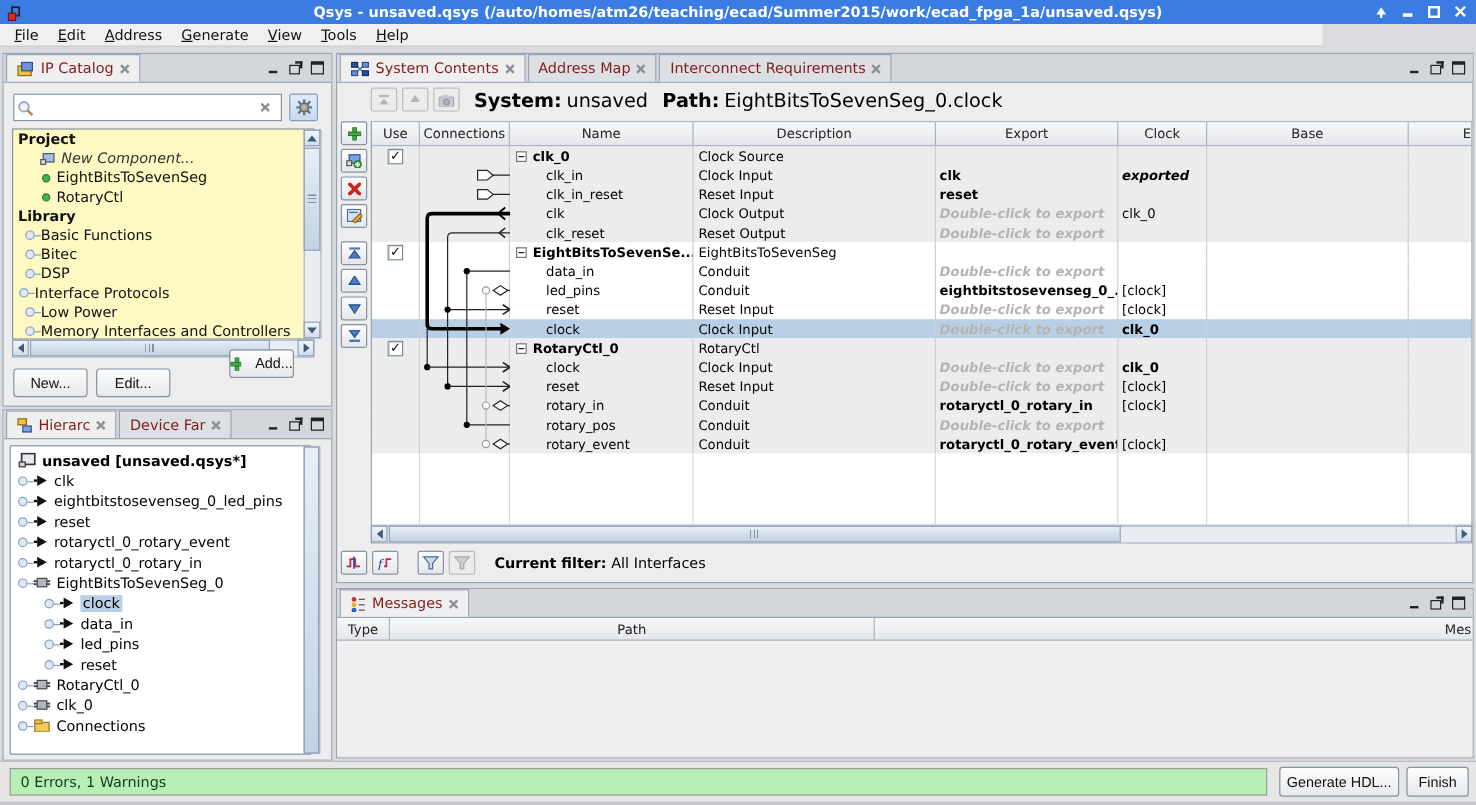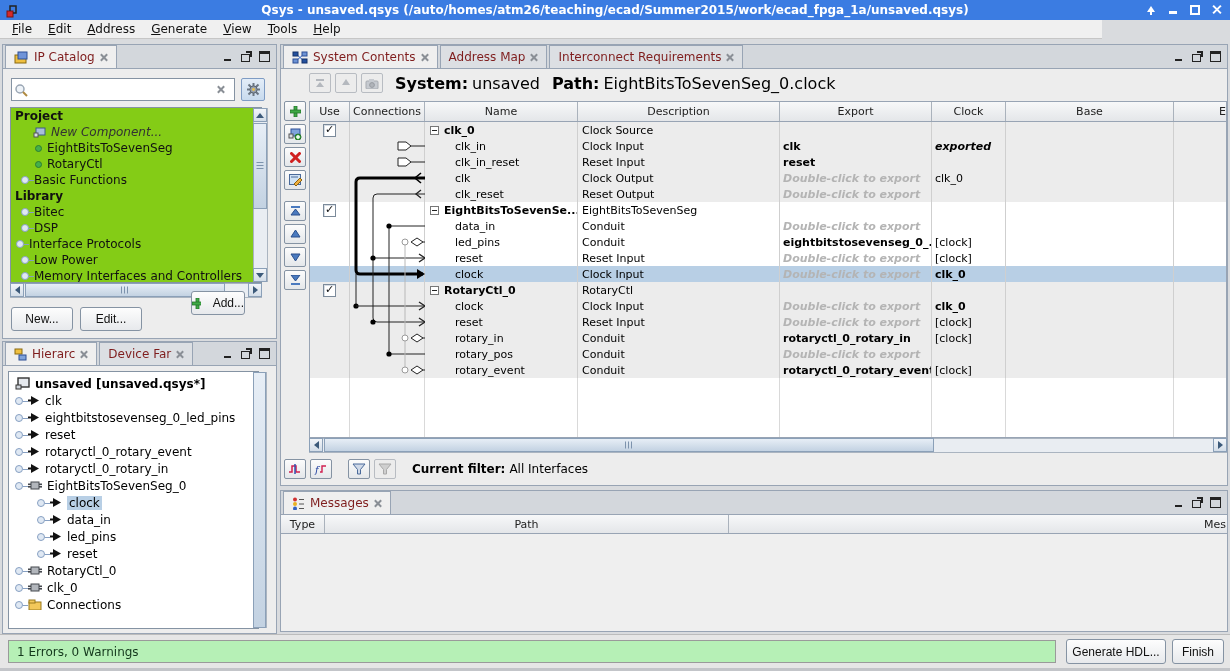--- a/index.html
+++ b/index.html
@@ -67,21 +67,21 @@
 
   
   .ip-panel { left:2px; top:44px; width:275px; height:295px; }
   .search-input { position:absolute; left:8px; top:33px; width:224px; height:23px; background:#fff;
                   border:1px solid #8593a3; font-size:12px; padding:0 20px 0 22px; }
   .search-mag { position:absolute; left:12px; top:37px; }
   .search-clear { position:absolute; left:214px; top:40px; }
   .gear-btn { position:absolute; left:238px; top:33px; width:24px; height:23px;
               background:linear-gradient(#e3edf8,#c8daee); border:1px solid #7f9cc4; border-radius:2px;
               display:flex; align-items:center; justify-content:center; }
-  .tree-box { position:absolute; left:7px; top:62px; width:252px; height:176px; background:#84cc16;
+  .tree-box { position:absolute; left:7px; top:62px; width:252px; height:176px; background:#fef9c3;
               border:1px solid #8593a3; overflow:hidden; }
   .ti { height:16px; display:flex; align-items:center; gap:5px; font-size:12px; color:#111; white-space:nowrap; }
   .ti.b { font-weight:bold; }
   .ti.i { font-style:italic; color:#333; }
   .dot { width:7px; height:7px; border-radius:50%; background:#45b04c; border:1px solid #2c7d33; }
   .th { width:8px; height:8px; border:1px solid #87a0c2; border-radius:50%; background:#dfe8f3; position:relative; flex:none; }
   .th::after { content:""; position:absolute; left:7px; top:3px; width:5px; border-top:1px solid #87a0c2; }
   .ip-hscroll { left:7px; top:238px; width:252px; height:15px; }
   .ip-vscroll { right:8px; top:63px; width:15px; height:174px; }
   .cat-btn { position:absolute; height:24px; }
@@ -230,26 +230,26 @@
         <span>New Component...</span>
       </div>
       <div class="ti" style="padding-left:24px">
           <span class="dot"></span>
           <span>EightBitsToSevenSeg</span>
         </div>
       <div class="ti" style="padding-left:24px">
           <span class="dot"></span>
           <span>RotaryCtl</span>
         </div>
-      <div class="ti" style="padding-left:10px">
-          <span class="th"></span>
-          <span>Basic Functions</span>
-        </div>
       <div class="ti b" style="padding-left:4px">
           <span>Library</span>
+        </div>
+      <div class="ti" style="padding-left:10px">
+          <span class="th"></span>
+          <span>Basic Functions</span>
         </div>
       <div class="ti" style="padding-left:10px">
           <span class="th"></span>
           <span>Bitec</span>
         </div>
       <div class="ti" style="padding-left:10px">
           <span class="th"></span>
           <span>DSP</span>
         </div>
       <div class="ti" style="padding-left:5px">
@@ -884,21 +884,21 @@
     <div class="msg-head">
       <div class="hc" style="width:44px">Type</div>
       <div class="hc" style="width:404px">Path</div>
       <div class="hc" style="flex:1; justify-content:flex-end; border-right:none; padding-right:1px;">Mes</div>
     </div>
     <div class="msg-body"></div>
   </div>
 
   <div class="statusbar">
     <div class="status-green">
-      <span>1 Errors, 0 Warnings</span>
+      <span>0 Errors, 1 Warnings</span>
     </div>
     <button class="btn3d gen-btn">
         <span>Generate HDL...</span>
       </button>
     <button class="btn3d fin-btn">
         <span>Finish</span>
       </button>
   </div>
   <div class="bottom-strip"></div>
 

